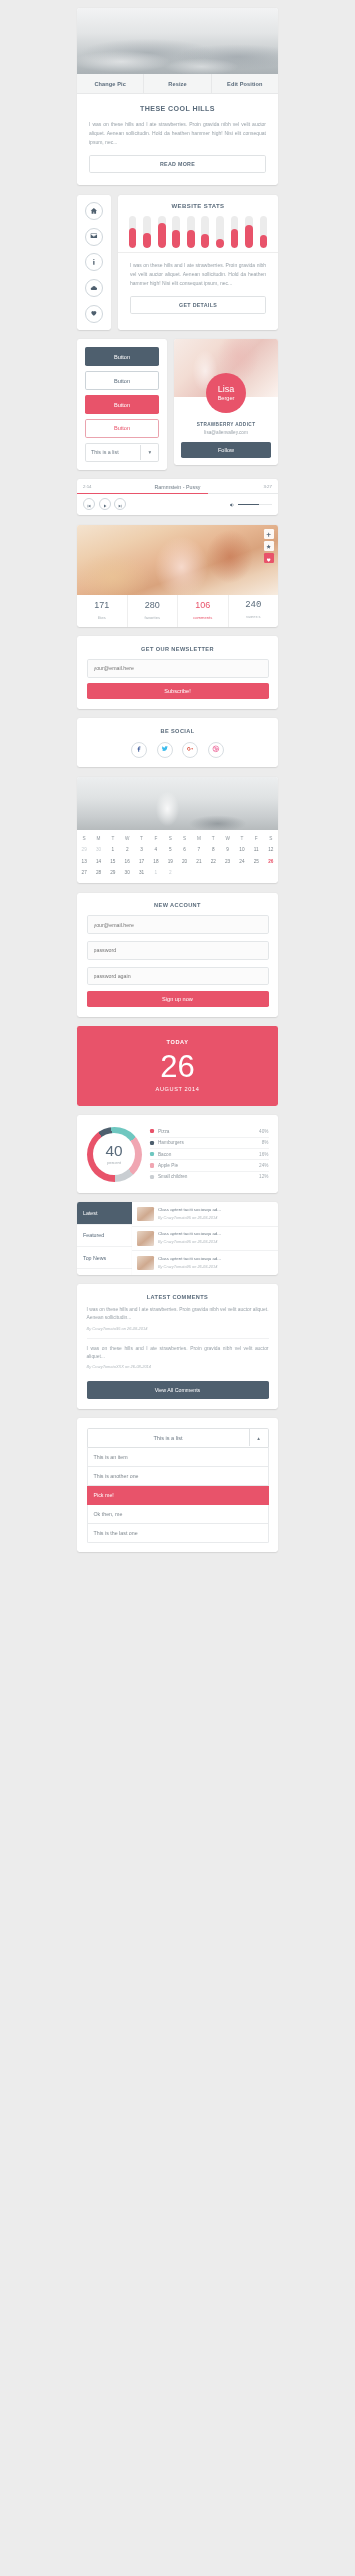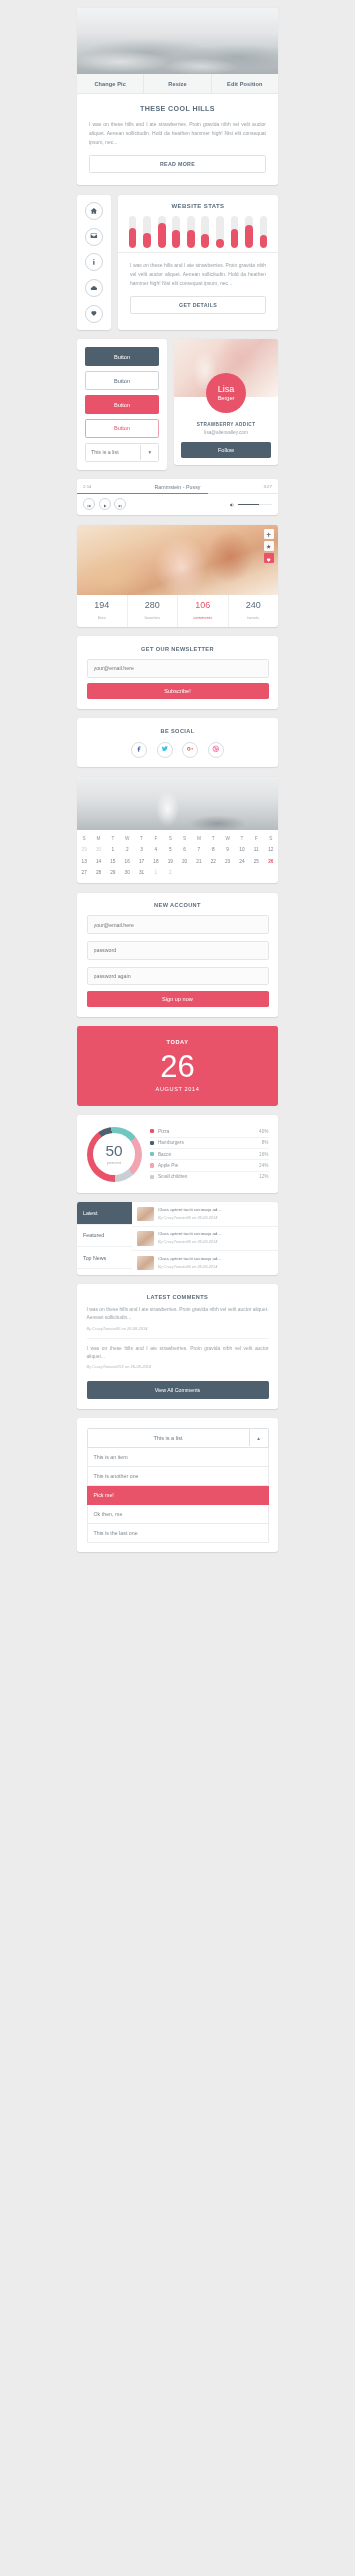--- a/index.html
+++ b/index.html
@@ -166,21 +166,21 @@
   .pa {
     width: 10px; height: 10px; border-radius: 1.2px; background: rgba(255,255,255,.92);
     display: flex; align-items: center; justify-content: center; cursor: pointer;
   }
   .pa svg { width: 5.3px; height: 5.3px; fill: #5a6b7b; }
   .pa.on { background: #e8536a; }
   .pa.on svg { fill: #fff; }
   .counts { display: flex; }
   .count { flex: 1; text-align: center; padding: 5.3px 0 6px 0;
            border-right: 0.6px solid #eee; cursor: pointer; }
-  .count:last-child { border-right: none; }
+  .count:last-child { border-right: none; font-family: Liberation Mono, monospace; }
   .count b { display: block; font-size: 9px; font-weight: normal; color: #5a6b7b; }
   .count span { font-size: 4.1px; color: #a8b0b6; }
   .count.hl b, .count.hl span { color: #e8536a; }
 
   
   .pad { padding: 9.5px 9.5px 9.5px 9.5px; text-align: center; }
   .h-small { font-size: 5.6px; font-weight: bold; letter-spacing: 0.4px; color: #5a6b7b; }
   .input {
     display: block; width: 100%; margin-top: 7.1px; padding: 5.3px 6px;
     border: 0.6px solid #e3e6e8; border-radius: 1.8px; background: #fbfbfb;
@@ -465,21 +465,21 @@
           </div>
           <div class="pa on">
             <span><svg viewBox="0 0 24 24">
                   <path d="M12 21s-8-5.2-8-10a4.6 4.6 0 0 1 8-3 4.6 4.6 0 0 1 8 3c0 4.8-8 10-8 10z"></path>
                 </svg></span>
           </div>
         </div>
       </div>
       <div class="counts">
         <div class="count">
-          <b>194</b>
+          <b>171</b>
           <span>likes</span>
         </div>
         <div class="count">
           <b>280</b>
           <span>favorites</span>
         </div>
         <div class="count hl">
           <b>106</b>
           <span>comments</span>
         </div>
@@ -620,21 +620,21 @@
       <div class="lbl">TODAY</div>
       <div class="num">26</div>
       <div class="mo">AUGUST 2014</div>
     </div>
   </div>
 
   <div class="sect">
     <div class="card donut-wrap">
       <div class="donut" id="donut" style="background: conic-gradient(from 180deg, rgb(232, 83, 106) 0%, rgb(232, 83, 106) 40%, rgb(78, 95, 110) 40%, rgb(78, 95, 110) 48%, rgb(111, 199, 192) 48%, rgb(111, 199, 192) 64%, rgb(240, 166, 178) 64%, rgb(240, 166, 178) 88%, rgb(201, 206, 210) 88%, rgb(201, 206, 210) 100%); border-radius: 50%;">
         <div class="hole">
-          <div class="val">50</div>
+          <div class="val">40</div>
           <div class="unit">percent</div>
         </div>
       </div>
       <div class="legend" id="legend">
           <div class="lrow">
      <span class="dot" style="background:#e8536a"></span>
      <span class="nm">Pizza</span>
      <span class="pc">40%</span>
    </div>
           <div class="lrow">

